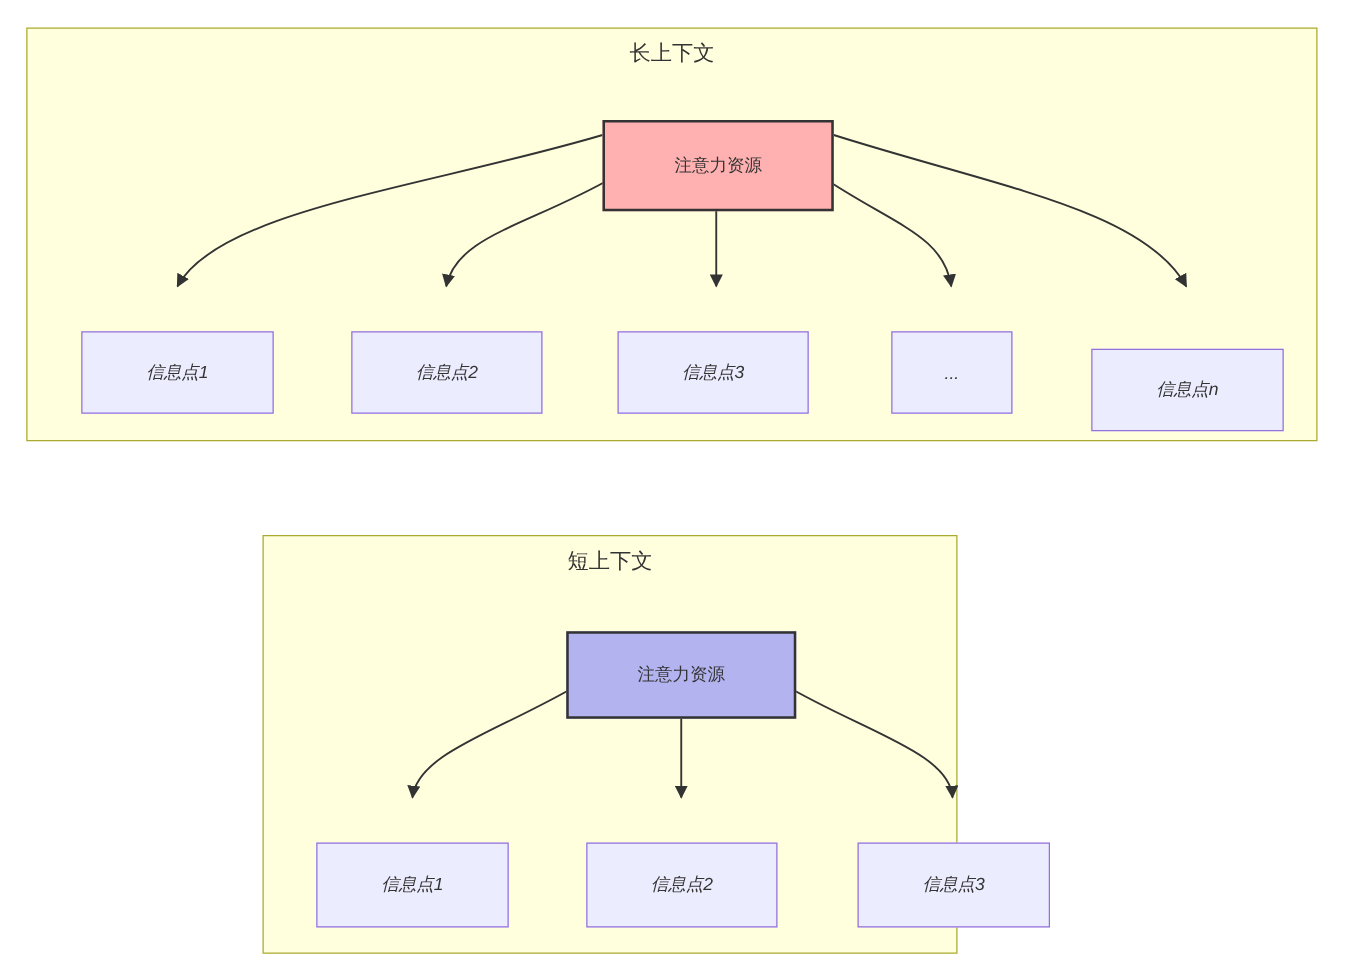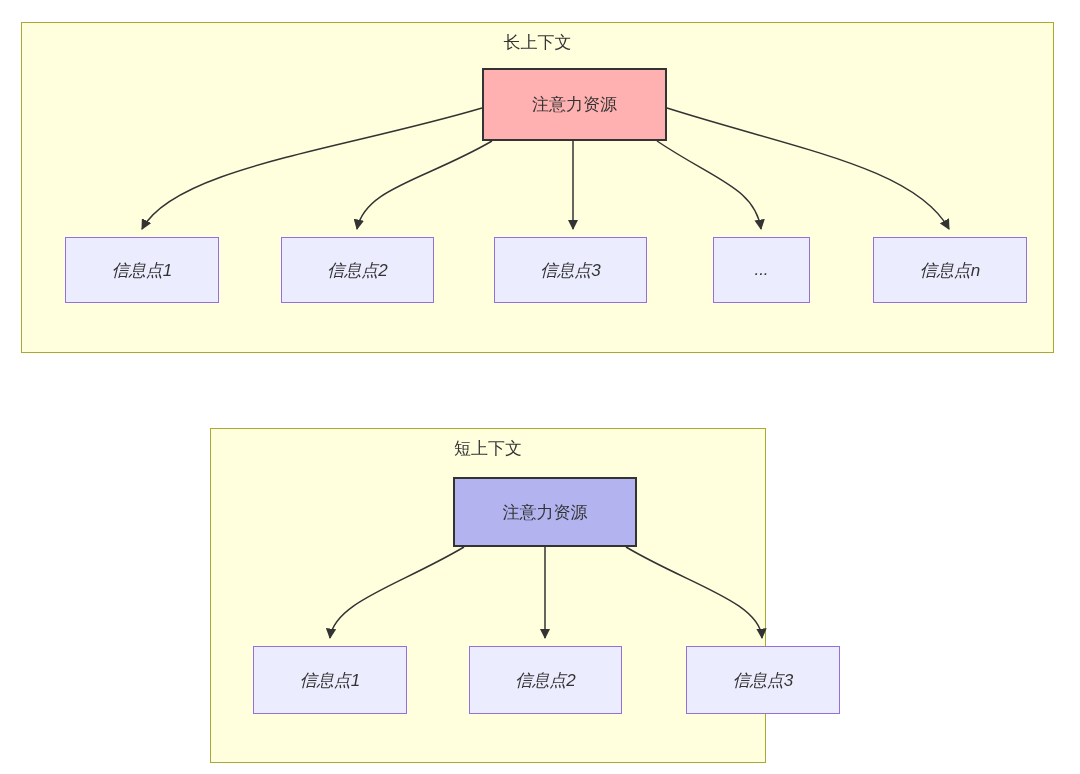--- a/index.html
+++ b/index.html
@@ -30,22 +30,23 @@
     text-align: center;
     font-size: 17px;
     color: var(--text);
   }
   .node {
     position: absolute;
     box-sizing: border-box;
     display: flex;
     align-items: center;
     justify-content: center;
-    font-size: 17px;
+    font-size: 14px;
     color: var(--text);
+    margin-top: 28px;
   }
   .info-node {
     background: var(--node-fill);
     border: 1px solid var(--node-border);
     font-style: italic;
   }
   .attention-node {
     border: 2px solid var(--attention-border);
   }
   .attention-long { background: var(--attention-long-fill); }
@@ -93,21 +94,21 @@
     <path class="edge" d="M 545,547 L 545,638" marker-end="url(#arrowhead)"></path>
     <path class="edge" d="M 626,547 C 690,585 760,602 762,638" marker-end="url(#arrowhead)"></path>
   </svg>
 
   <div class="node attention-node attention-long" style="left:482px; top:68px; width:185px; height:73px;">注意力资源</div>
 
   <div class="node info-node" style="left:65px; top:237px; width:154px; height:66px;">信息点1</div>
   <div class="node info-node" style="left:281px; top:237px; width:153px; height:66px;">信息点2</div>
   <div class="node info-node" style="left:494px; top:237px; width:153px; height:66px;">信息点3</div>
   <div class="node info-node" style="left:713px; top:237px; width:97px; height:66px;">...</div>
-  <div class="node info-node" style="left:873px; top:237px; width:154px; height:66px;">信息点n</div>
+  <div class="node info-node" style="left:873px; top:251px; width:154px; height:66px;">信息点n</div>
 
   <div class="node attention-node attention-short" style="left:453px; top:477px; width:184px; height:70px;">注意力资源</div>
 
   <div class="node info-node" style="left:253px; top:646px; width:154px; height:68px;">信息点1</div>
   <div class="node info-node" style="left:469px; top:646px; width:153px; height:68px;">信息点2</div>
   <div class="node info-node" style="left:686px; top:646px; width:154px; height:68px;">信息点3</div>
 
 </div>
 
 </body></html>

